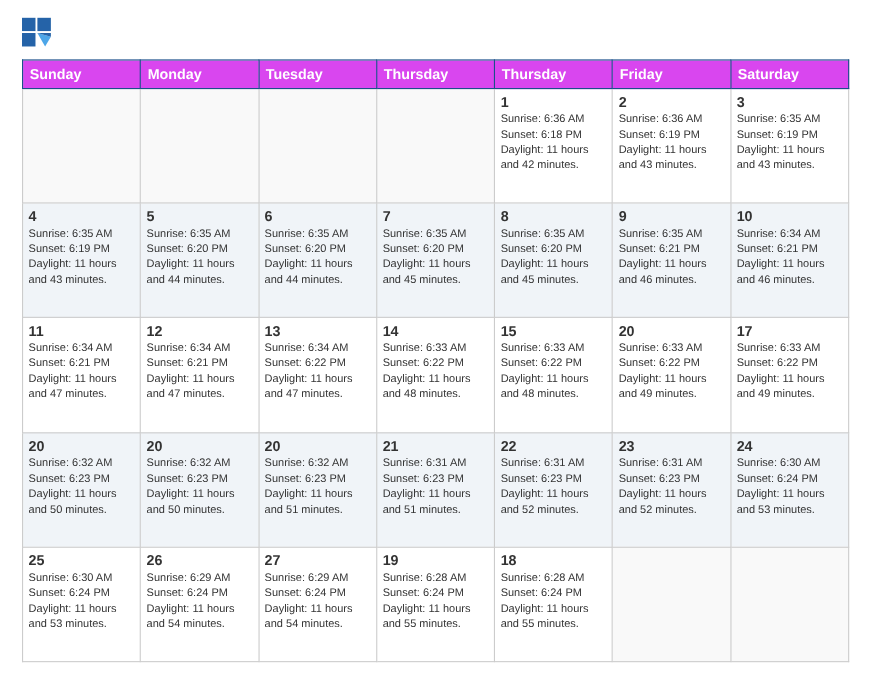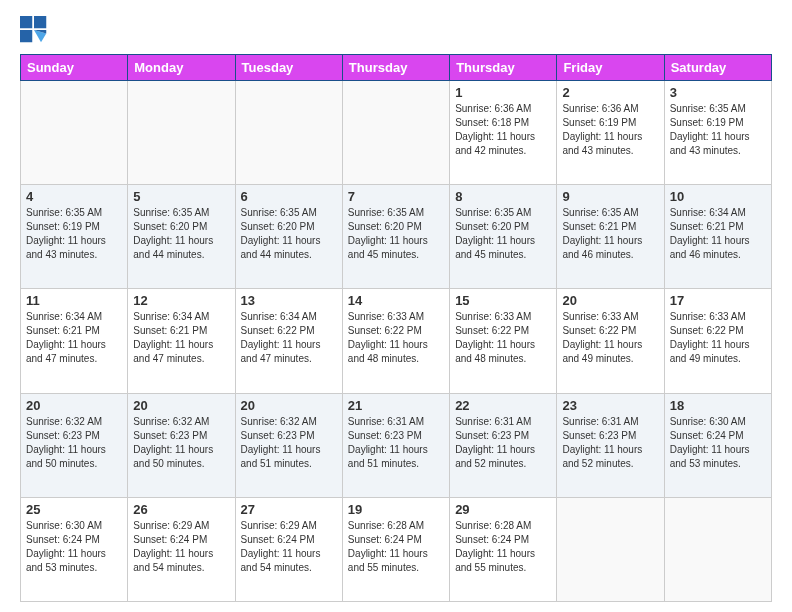--- a/index.html
+++ b/index.html
@@ -306,21 +306,21 @@
 and 52 minutes.</div>
           </td>
           <td>
             <span class="day-number">23</span>
             <div class="day-info" style="white-space: pre-line;">Sunrise: 6:31 AM
 Sunset: 6:23 PM
 Daylight: 11 hours
 and 52 minutes.</div>
           </td>
           <td>
-            <span class="day-number">18</span>
+            <span class="day-number">24</span>
             <div class="day-info" style="white-space: pre-line;">Sunrise: 6:30 AM
 Sunset: 6:24 PM
 Daylight: 11 hours
 and 53 minutes.</div>
           </td>
         </tr>
         <tr>
           <td>
             <span class="day-number">25</span>
             <div class="day-info" style="white-space: pre-line;">Sunrise: 6:30 AM
@@ -343,21 +343,21 @@
 and 54 minutes.</div>
           </td>
           <td>
             <span class="day-number">19</span>
             <div class="day-info" style="white-space: pre-line;">Sunrise: 6:28 AM
 Sunset: 6:24 PM
 Daylight: 11 hours
 and 55 minutes.</div>
           </td>
           <td>
-            <span class="day-number">29</span>
+            <span class="day-number">18</span>
             <div class="day-info" style="white-space: pre-line;">Sunrise: 6:28 AM
 Sunset: 6:24 PM
 Daylight: 11 hours
 and 55 minutes.</div>
           </td>
           <td class="empty"></td>
           <td class="empty"></td>
         </tr>
       </tbody>
   </table>

